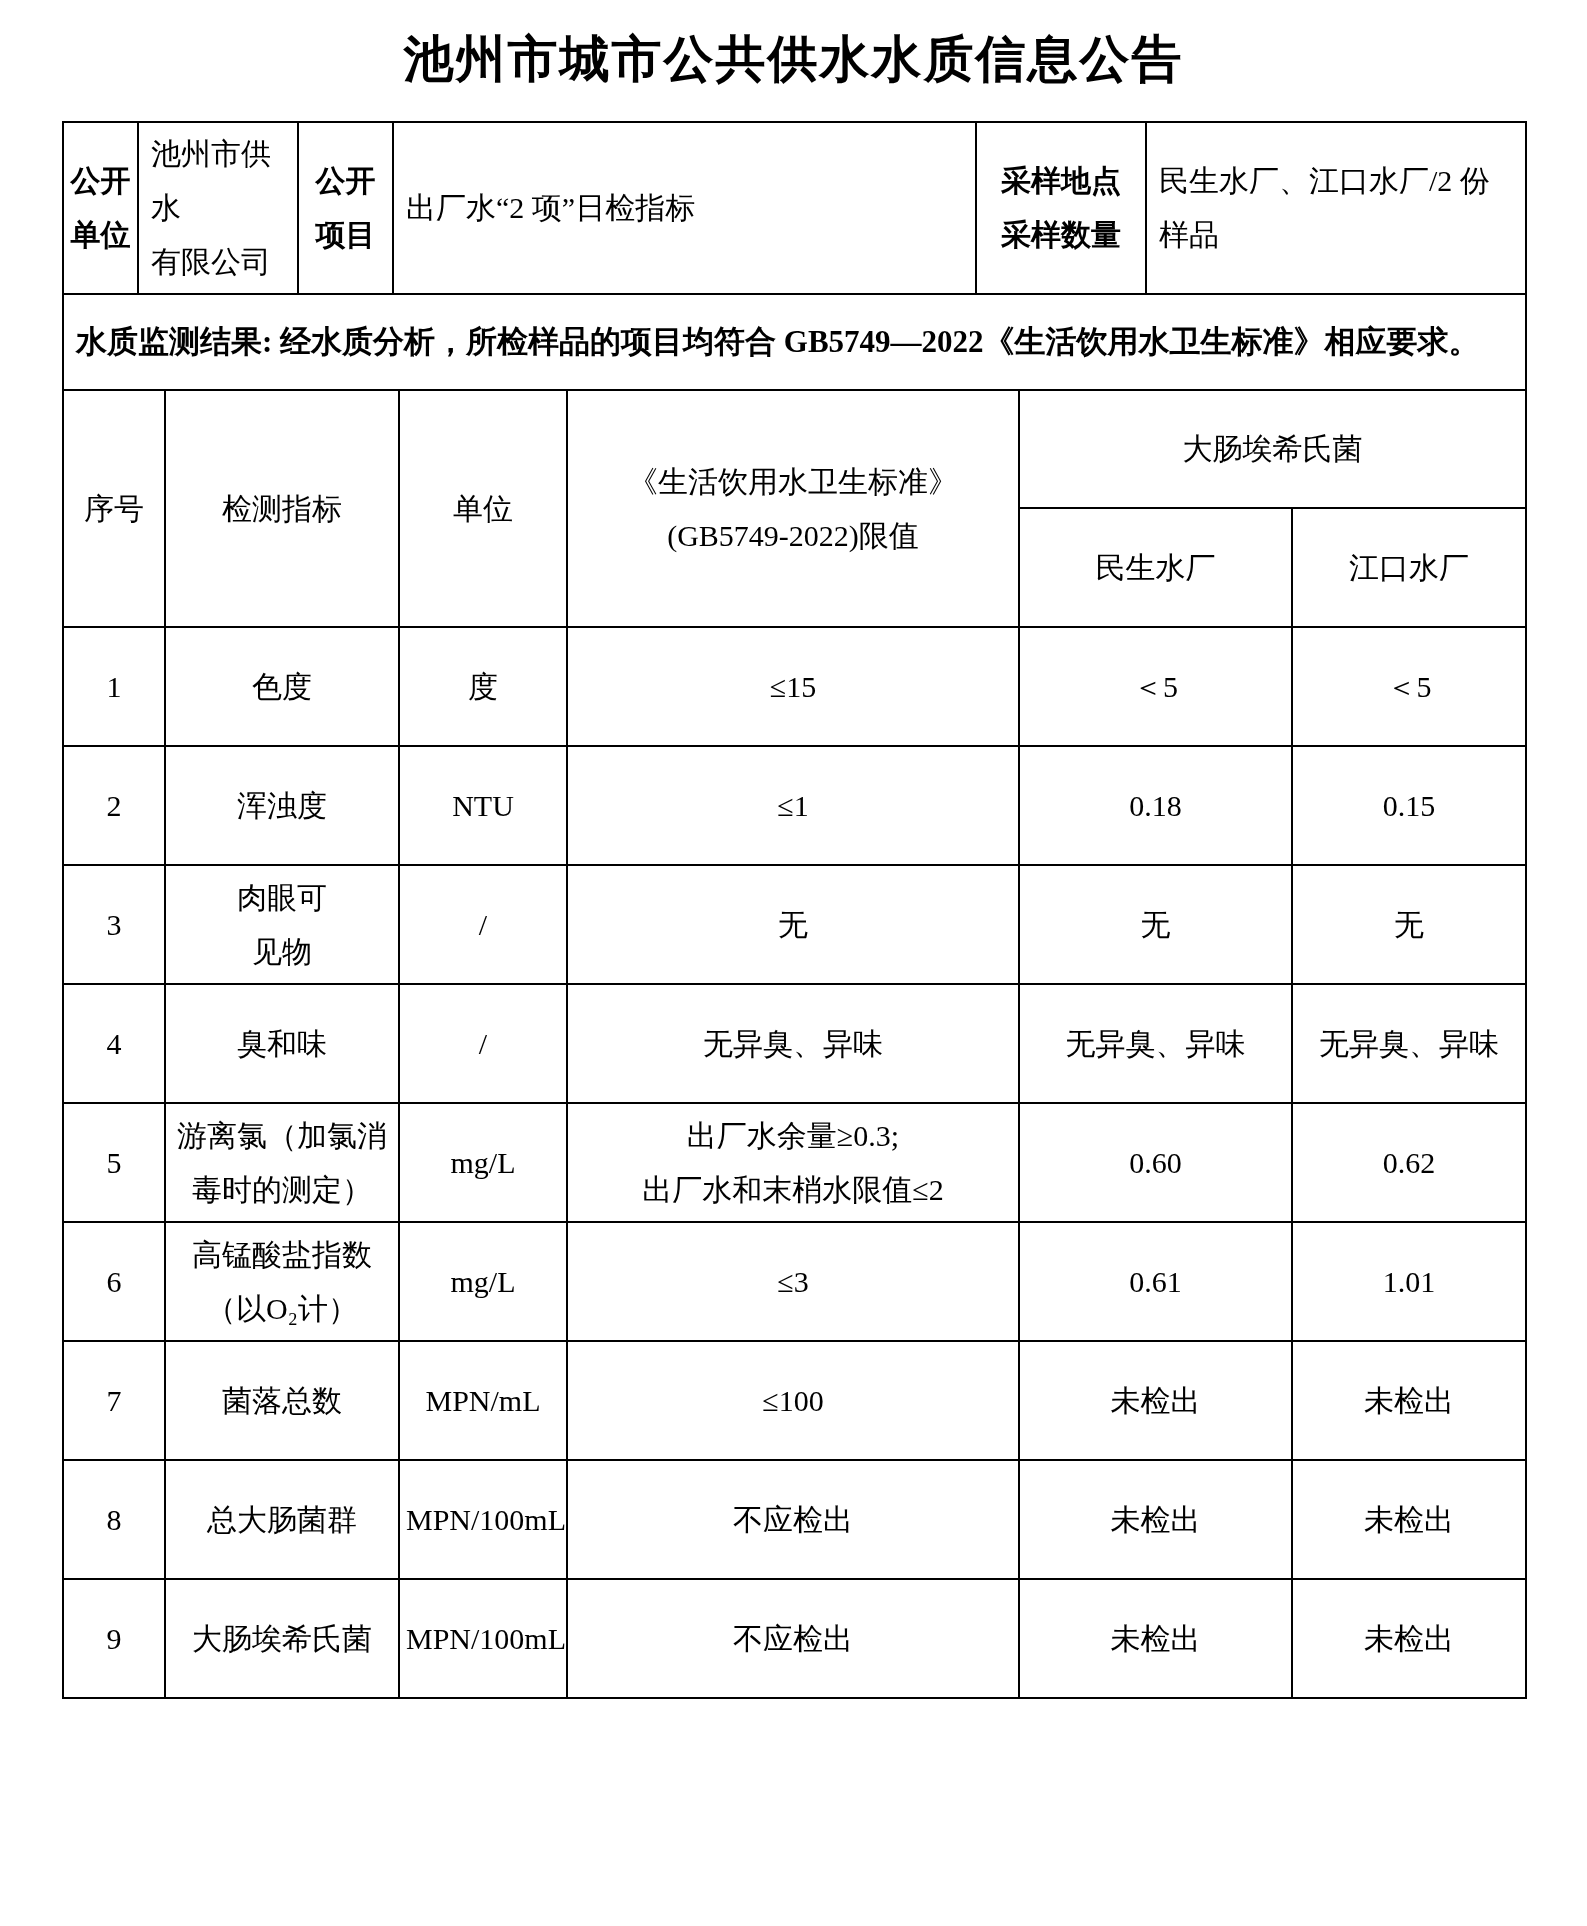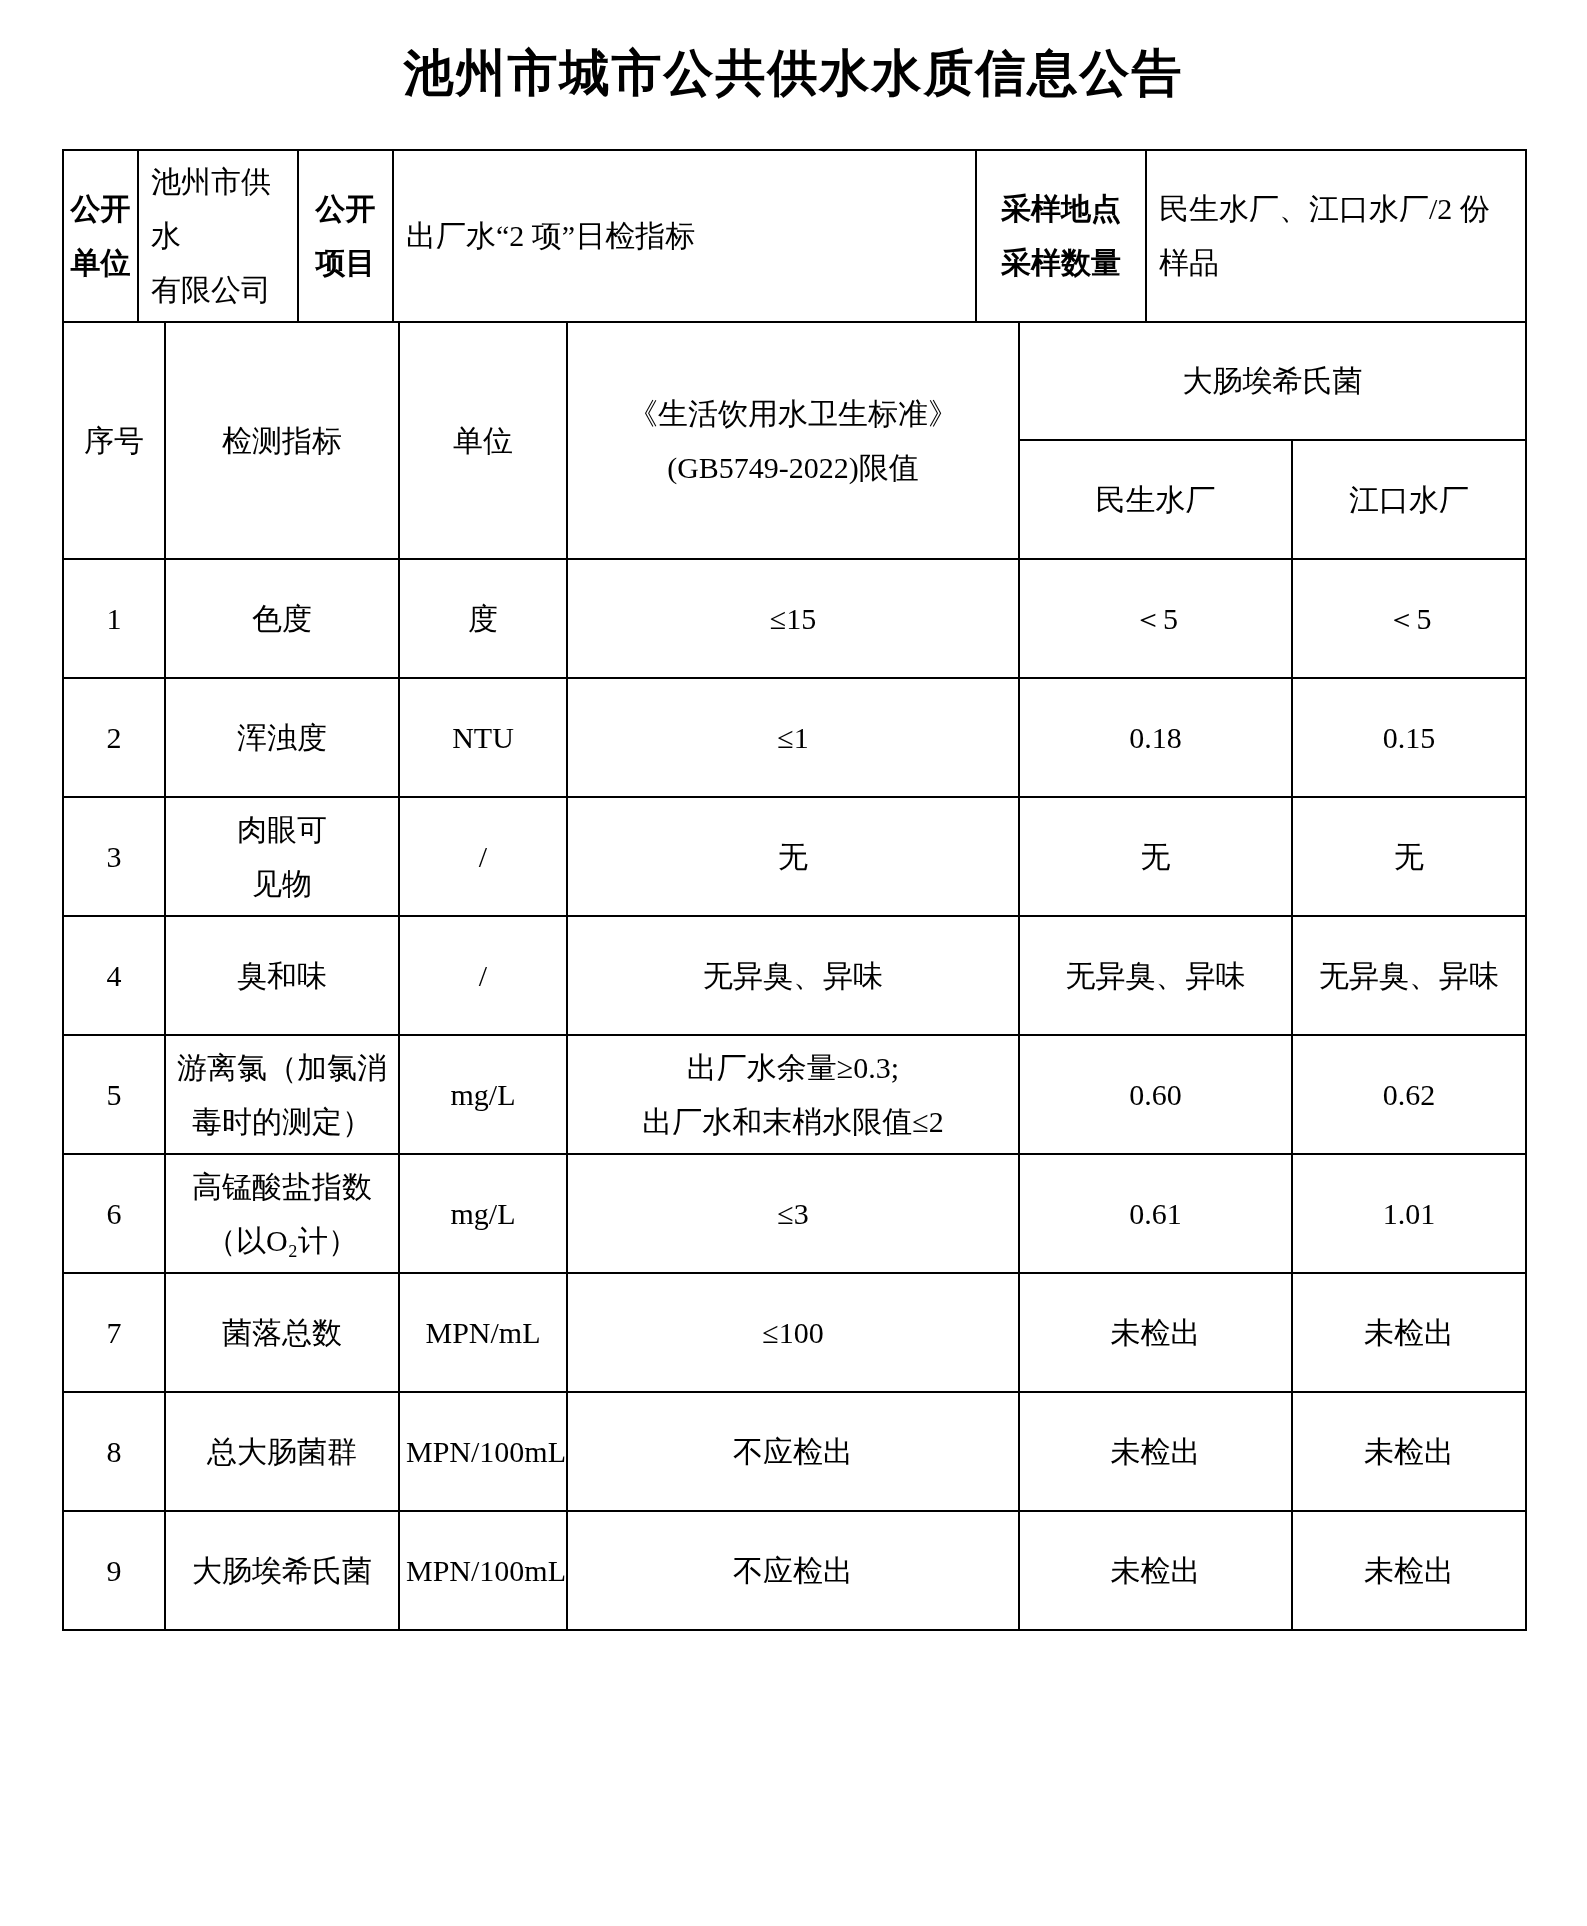--- a/index.html
+++ b/index.html
@@ -16,21 +16,21 @@
   }
   .page {
     width: 1463px;
     margin: 0 auto;
   }
   .title {
     text-align: center;
     font-size: 50px;
     font-weight: bold;
     font-family: "Liberation Sans", "DejaVu Sans", sans-serif;
-    margin: 14px;
+    margin: 0;
     padding: 26px 0 28px 0;
     letter-spacing: 2px;
   }
   table.tbl {
     border-collapse: collapse;
     table-layout: fixed;
     width: 1463px;
   }
   table.tbl + table.tbl {
     margin-top: -2px;
@@ -92,20 +92,30 @@
         <td class="lbl">公开
 项目</td>
         <td class="val">出厂水“2 项”日检指标</td>
         <td class="lbl">采样地点
 采样数量</td>
         <td class="val">民生水厂、江口水厂/2 份样品</td>
       </tr>
     </tbody>
   </table>
 
+  <table class="tbl sum">
+    <colgroup>
+        <col style="width:1463px">
+      </colgroup>
+    <tbody>
+      <tr>
+        <td>水质监测结果: 经水质分析，所检样品的项目均符合 GB5749—2022《生活饮用水卫生标准》相应要求。</td>
+      </tr>
+    </tbody>
+  </table>
 
   <table class="tbl grid">
     <colgroup>
       <col style="width:102px">
         <col style="width:234px">
         <col style="width:168px">
       <col style="width:452px">
         <col style="width:273px">
         <col style="width:234px">
     </colgroup>

